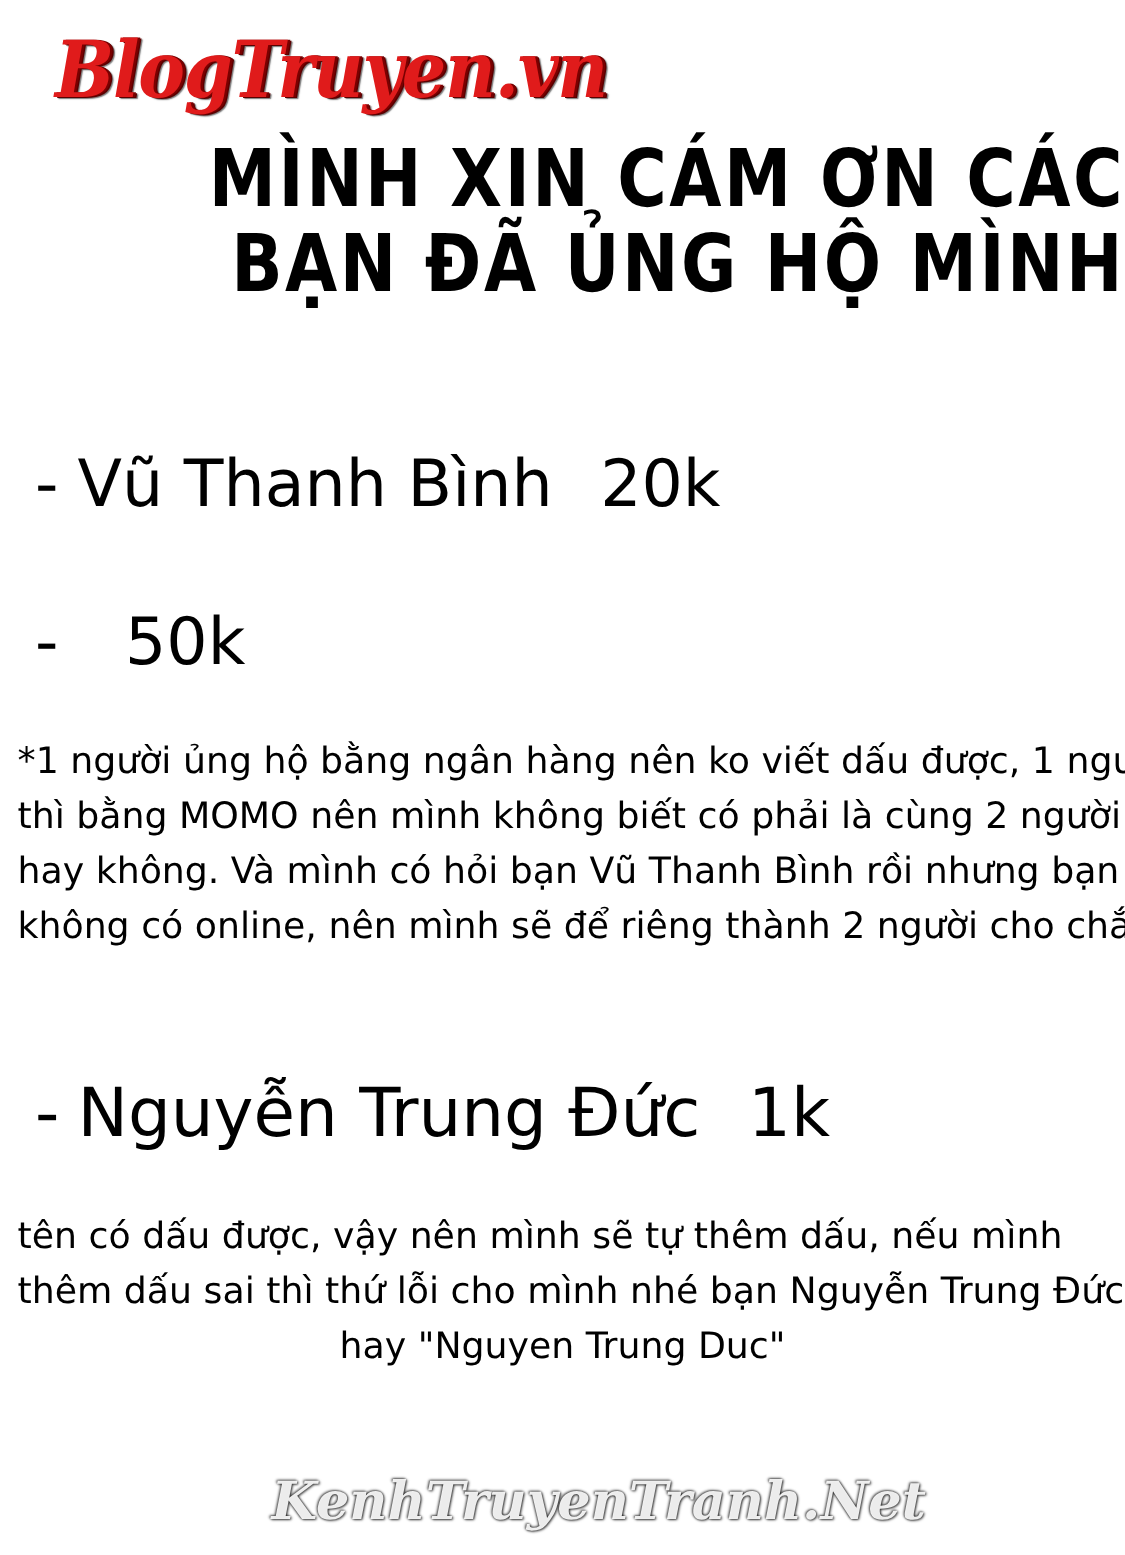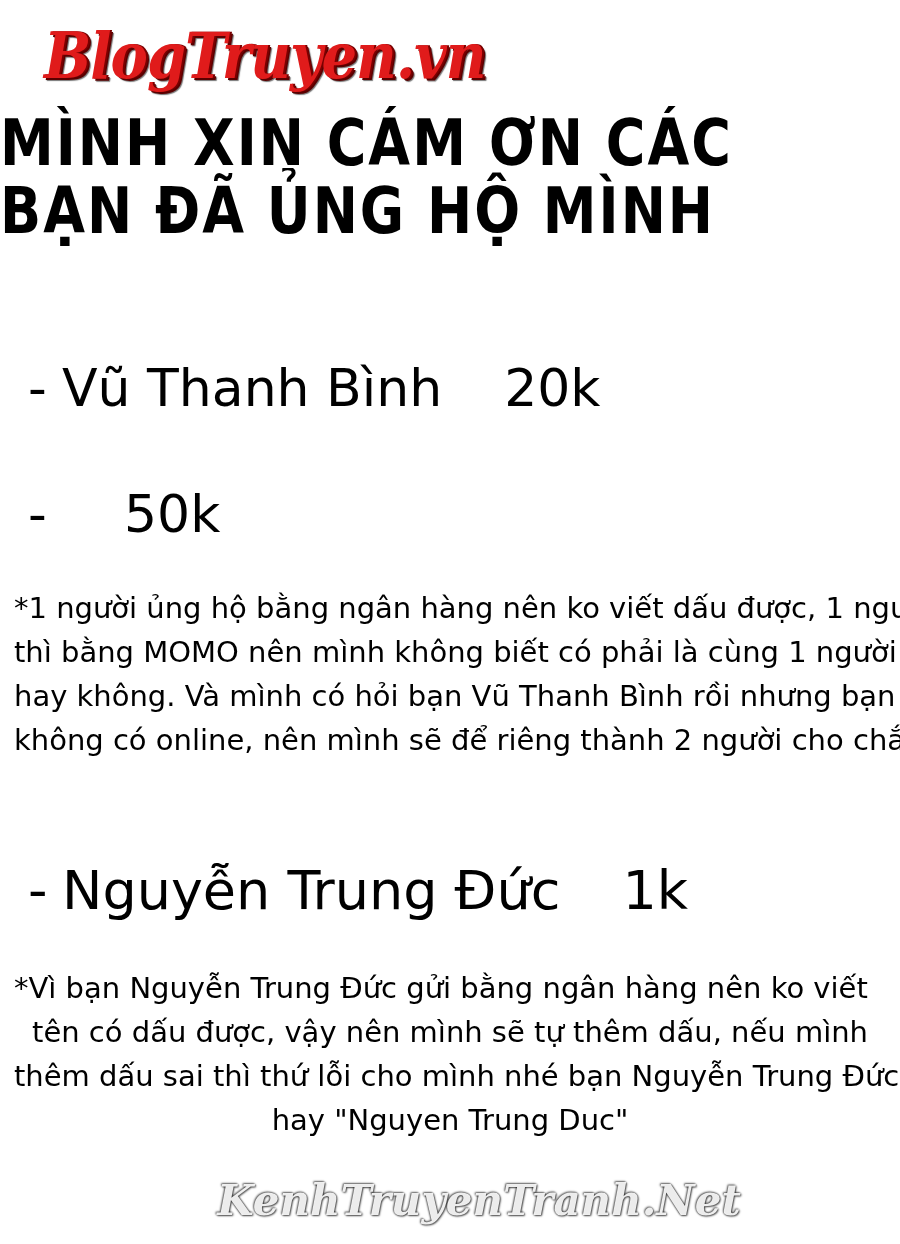--- a/index.html
+++ b/index.html
@@ -44,21 +44,21 @@
     transform-origin: left center;
     white-space: nowrap;
   }
 
   
   .headline {
     position: absolute;
     left: 0;
     top: 112px;
     width: 900px;
-    text-align: left;
+    text-align: right;
   }
   .headline-line {
     font-family: "DejaVu Sans", sans-serif;
     font-weight: bold;
     font-size: 54px;
     line-height: 1.0;
     letter-spacing: 2px;
     color: #000;
     margin: 0 0 14px 0;
     transform: scaleY(1.18);
@@ -79,21 +79,21 @@
   }
   .entry .dash {
     width: 34px;
     flex: 0 0 auto;
   }
   .entry .name {
     flex: 0 0 auto;
     text-align: right;
   }
   .entry .amount {
-    margin-left: 62px;
+    margin-left: 38px;
     flex: 0 0 auto;
   }
 
   .entry-1 { top: 362px; }
   .entry-2 { top: 488px; }
   .entry-3 { top: 864px; font-size: 54px; }
 
   
   .note {
     position: absolute;
@@ -154,33 +154,32 @@
     <span class="amount">20k</span>
   </div>
 
   <div class="entry entry-2">
     <span class="dash">-</span>
     <span class="amount">50k</span>
   </div>
 
   <div class="note note-1">
     <span class="ln">*1 người ủng hộ bằng ngân hàng nên ko viết dấu được, 1 người</span>
-    <span class="ln">thì bằng MOMO nên mình không biết có phải là cùng 1 người</span>
+    <span class="ln">thì bằng MOMO nên mình không biết có phải là cùng 2 người</span>
     <span class="ln">hay không. Và mình có hỏi bạn Vũ Thanh Bình rồi nhưng bạn đó</span>
     <span class="ln">không có online, nên mình sẽ để riêng thành 2 người cho chắc.</span>
   </div>
 
   <div class="entry entry-3">
     <span class="dash">-</span>
     <span class="name">Nguyễn Trung Đức</span>
     <span class="amount">1k</span>
   </div>
 
   <div class="note note-2">
-    <span class="ln">*Vì bạn Nguyễn Trung Đức gửi  bằng  ngân hàng nên ko viết</span>
     <span class="ln">tên có dấu được, vậy nên mình sẽ tự thêm dấu, nếu mình</span>
     <span class="ln">thêm dấu sai thì thứ lỗi cho mình nhé bạn Nguyễn Trung Đức</span>
     <span class="ln">hay "Nguyen Trung Duc"</span>
   </div>
 
   <div class="watermark">KenhTruyenTranh.Net</div>
 
 </div>
 
 </body></html>

